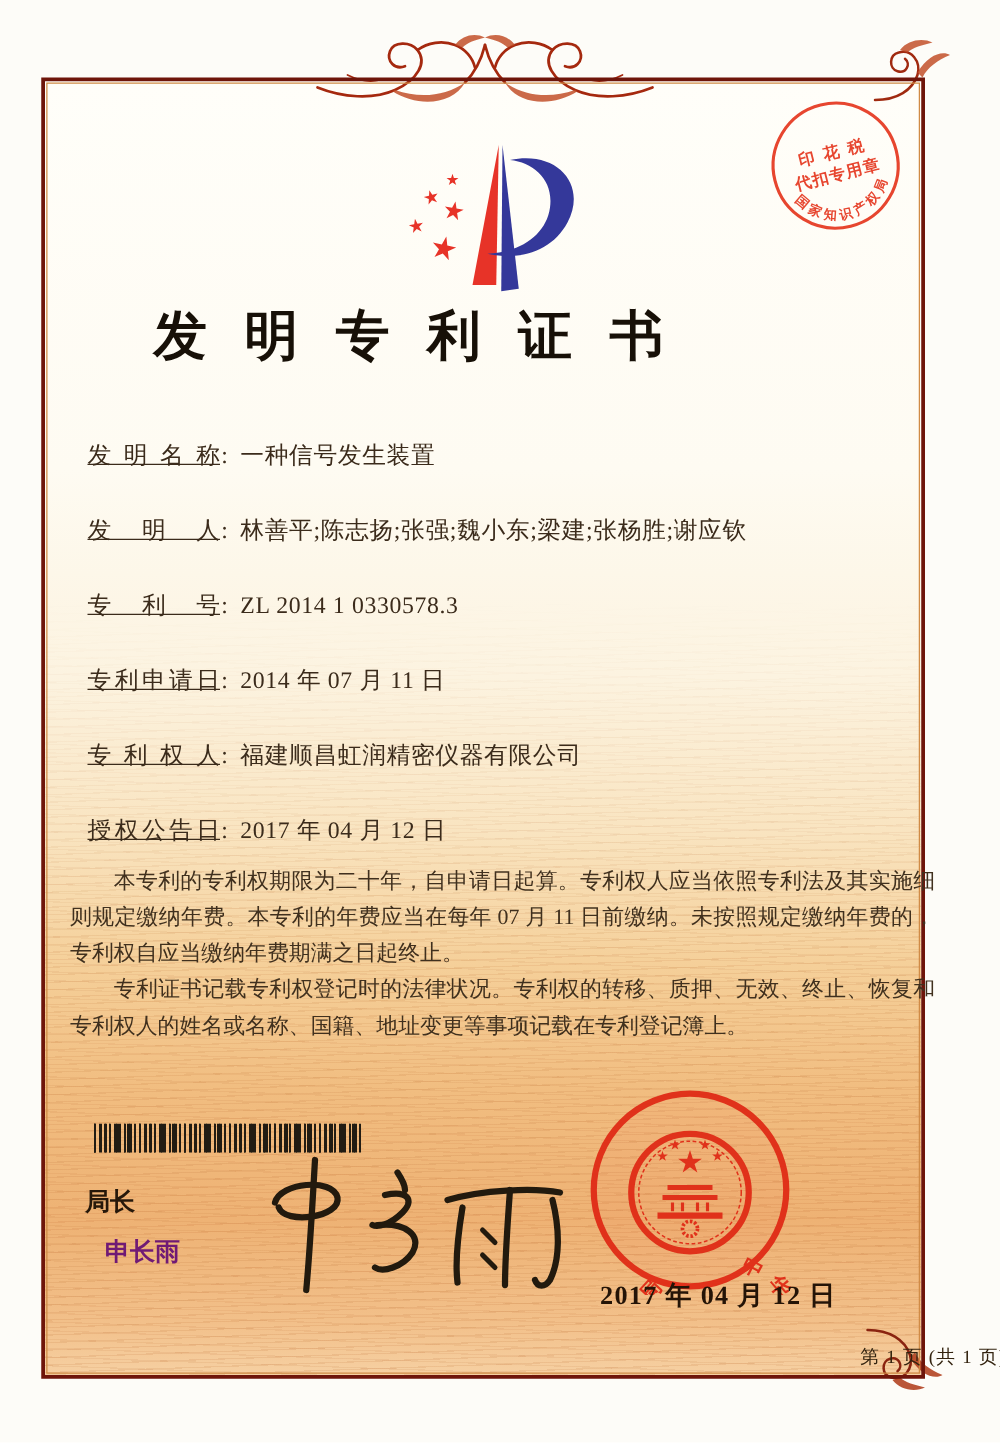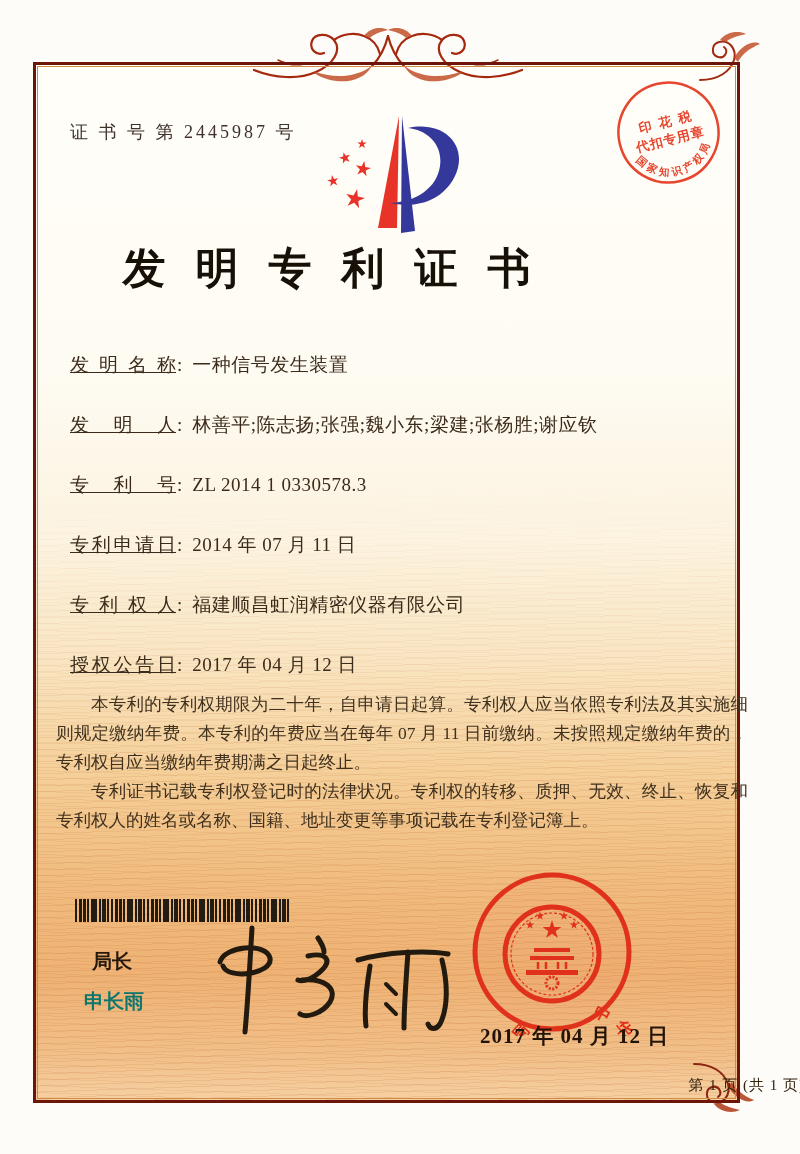--- a/index.html
+++ b/index.html
@@ -30,24 +30,24 @@
   .fcolon{display:inline-block;margin:0 10px 0 1px;}
   .fvalue{letter-spacing:0.5px;}
   .paras{position:absolute;left:56px;top:690px;width:692px;font-size:17.5px;line-height:29px;
     text-align:justify;color:#40301e;}
   .paras p{margin:0;text-indent:2em;}
   .barcode{position:absolute;left:75px;top:899px;width:214px;height:23px;
     background-image:
       repeating-linear-gradient(90deg,#221c13 0 2px,transparent 2px 4px),
       repeating-linear-gradient(90deg,#221c13 0 1px,transparent 1px 6px),
       repeating-linear-gradient(90deg,#221c13 0 2px,transparent 2px 9px);}
-  .director-title{position:absolute;left:92px;top:948px;font-size:20px;font-weight:bold;
+  .director-title{position:absolute;left:68px;top:948px;font-size:20px;font-weight:bold;
     color:#26180a;font-family:"Liberation Sans","DejaVu Sans",sans-serif;}
   .director-name{position:absolute;left:84px;top:988px;font-size:20px;font-weight:bold;
-    color:#0f766e;font-family:"Liberation Sans","DejaVu Sans",sans-serif;}
+    color:#701a75;font-family:"Liberation Sans","DejaVu Sans",sans-serif;}
   .sig{position:absolute;left:190px;top:922px;}
   .seal{position:absolute;left:468px;top:868px;opacity:.95;}
   .seal-date{position:absolute;left:480px;top:1022px;font-size:21px;font-weight:bold;
     letter-spacing:1px;color:#241407;}
   .footer{position:absolute;left:33px;top:1076px;width:772px;text-align:right;
     font-size:15px;color:#33230f;letter-spacing:1px;}
   .orn-center{position:absolute;left:248px;top:26px;}
   .orn-tr{position:absolute;left:698px;top:28px;}
   .orn-br{position:absolute;left:692px;top:1052px;transform:scaleY(-1);}
   svg text{font-family:"Liberation Serif","DejaVu Serif",serif;}
@@ -85,21 +85,20 @@
       <path d="M2,52 C20,52 32,44 36,32 C39,21 31,11 21,14 C13,16 13,27 20,29 C27,31 31,23 26,19"></path>
       <path d="M36,30 C44,16 56,12 62,16 C52,20 44,26 40,34 Z" fill="#b34422" stroke="none" opacity=".9"></path>
       <path d="M22,12 C28,4 40,2 48,6 C40,8 32,10 28,14 Z" fill="#b34422" stroke="none" opacity=".9"></path>
     </g>
   </svg>
 
   <div class="frame">
     <div class="frame-inner"></div>
   </div>
 
-  <div class="cert-no">证 书 号 第 2445987 号</div>
 
   <svg class="logo" width="150" height="128" viewBox="0 0 150 128">
     <polygon points="81,4 60,116 79,116" fill="#e73328"></polygon>
     <polygon points="84,4 83,121 97,119" fill="#34389a"></polygon>
     <path d="M90,16 C128,8 152,36 136,66 C124,88 100,97 72,91 C98,90 119,76 122,54 C125,32 109,18 90,16 Z" fill="#34389a"></path>
     <g fill="#e73328">
       <path d="M0,-1 L0.224,-0.309 L0.951,-0.309 L0.363,0.118 L0.588,0.809 L0,0.382 L-0.588,0.809 L-0.363,0.118 L-0.951,-0.309 L-0.224,-0.309 Z" transform="translate(44,32) scale(5)"></path>
       <path d="M0,-1 L0.224,-0.309 L0.951,-0.309 L0.363,0.118 L0.588,0.809 L0,0.382 L-0.588,0.809 L-0.363,0.118 L-0.951,-0.309 L-0.224,-0.309 Z" transform="translate(27,46) scale(6) rotate(-15)"></path>
       <path d="M0,-1 L0.224,-0.309 L0.951,-0.309 L0.363,0.118 L0.588,0.809 L0,0.382 L-0.588,0.809 L-0.363,0.118 L-0.951,-0.309 L-0.224,-0.309 Z" transform="translate(45,57) scale(8) rotate(10)"></path>
       <path d="M0,-1 L0.224,-0.309 L0.951,-0.309 L0.363,0.118 L0.588,0.809 L0,0.382 L-0.588,0.809 L-0.363,0.118 L-0.951,-0.309 L-0.224,-0.309 Z" transform="translate(15,69) scale(6) rotate(-10)"></path>

